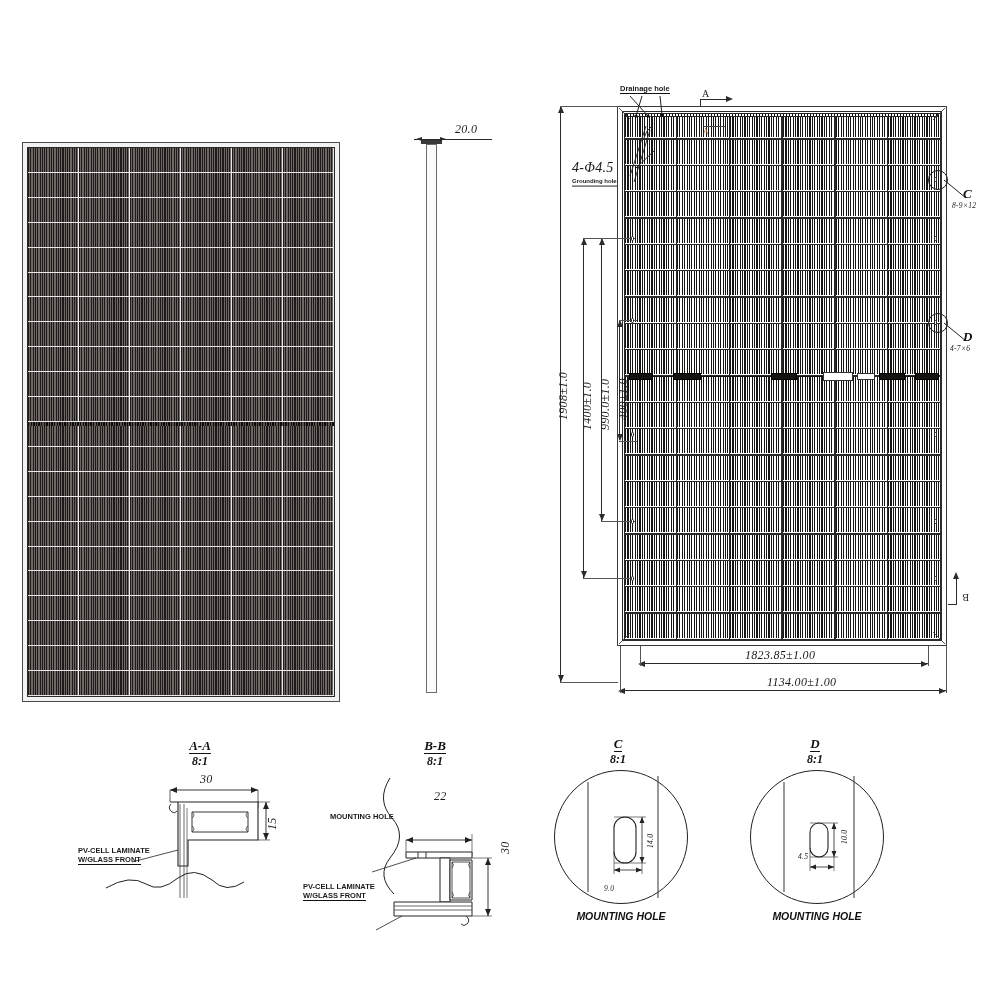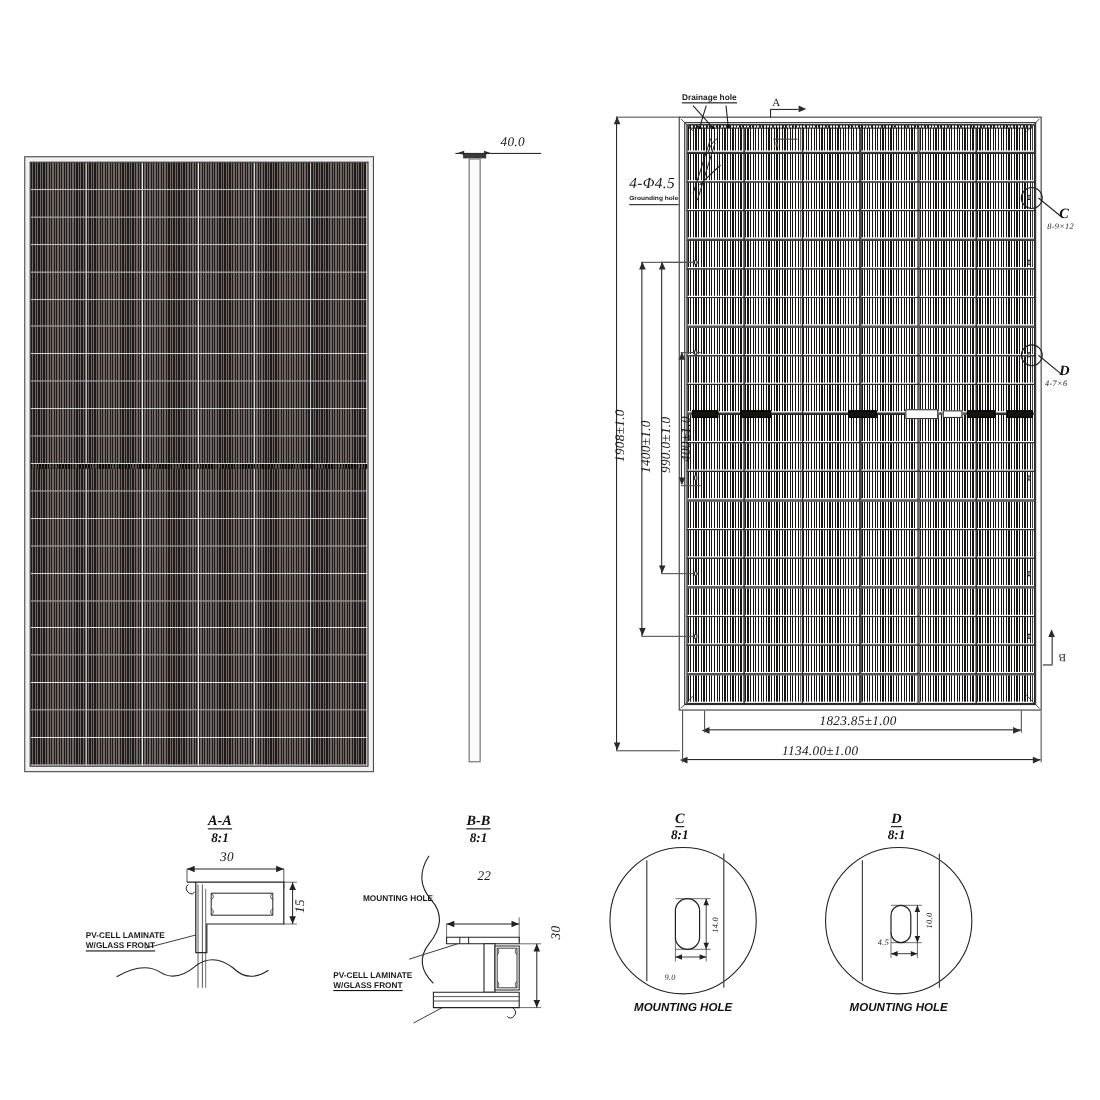--- a/index.html
+++ b/index.html
@@ -299,21 +299,21 @@
 
   <div>
 
     <div class="abs" style="left:421px; top:140px; width:21px; height:4px; background:#3a3a3a;"></div>
 
     <div class="abs sideview" style="left:426px; top:144px; width:11px; height:549px;"></div>
 
     <div class="abs hl" style="left:414px; top:139px; width:78px;"></div>
     <div class="abs" style="left:416px; top:136.5px; width:0;height:0;border-top:2.5px solid transparent;border-bottom:2.5px solid transparent;border-right:6px solid #2b2b2b;"></div>
     <div class="abs" style="left:440px; top:136.5px; width:0;height:0;border-top:2.5px solid transparent;border-bottom:2.5px solid transparent;border-left:6px solid #2b2b2b;"></div>
-    <div class="abs dim" style="left:455px; top:122px;">40.0</div>
+    <div class="abs dim" style="left:455px; top:122px;">20.0</div>
   </div>
 
   <div>
 
     <div class="abs back-frame" style="left:617px; top:106px; width:330px; height:540px; padding:4px;">
       <div class="back-inner" style="width:100%; height:100%; position:relative;">
         <div class="cellgrid" id="back-grid" style="grid-template-columns: repeat(6, 1fr); grid-template-rows: repeat(20, 1fr); gap: 1.5px; padding: 1.5px;">
             <div class="bcell"></div>
             <div class="bcell"></div>
             <div class="bcell"></div>
@@ -545,21 +545,21 @@
     <div class="abs" style="left:921px; top:660.5px;width:0;height:0;border-top:3px solid transparent;border-bottom:3px solid transparent;border-left:7px solid #2b2b2b;"></div>
     <div class="abs vl thin" style="left:640px; top:646px; height:20px;"></div>
     <div class="abs vl thin" style="left:928px; top:646px; height:20px;"></div>
     <div class="abs dim" style="left:745px; top:648px;">1823.85±1.00</div>
 
     <div class="abs hl" style="left:620px; top:690px; width:326px;"></div>
     <div class="abs" style="left:618px; top:687.5px;width:0;height:0;border-top:3px solid transparent;border-bottom:3px solid transparent;border-right:7px solid #2b2b2b;"></div>
     <div class="abs" style="left:939px; top:687.5px;width:0;height:0;border-top:3px solid transparent;border-bottom:3px solid transparent;border-left:7px solid #2b2b2b;"></div>
     <div class="abs vl thin" style="left:620px; top:646px; height:47px;"></div>
     <div class="abs vl thin" style="left:946px; top:646px; height:47px;"></div>
-    <div class="abs dim" style="left:711px; top:675px;text-align:right;">1134.00±1.00</div>
+    <div class="abs dim" style="left:767px; top:675px;text-align:right;">1134.00±1.00</div>
 
     <svg class="abs" style="left:617px; top:106px; width:332px; height:542px; overflow:visible;">
       <line x1="2" y1="2" x2="14" y2="14" stroke="#333" stroke-width="0.8"></line>
       <line x1="328" y1="2" x2="316" y2="14" stroke="#333" stroke-width="0.8"></line>
       <line x1="2" y1="538" x2="14" y2="526" stroke="#333" stroke-width="0.8"></line>
       <line x1="328" y1="538" x2="316" y2="526" stroke="#333" stroke-width="0.8"></line>
     </svg>
   </div>
 
   <div>

